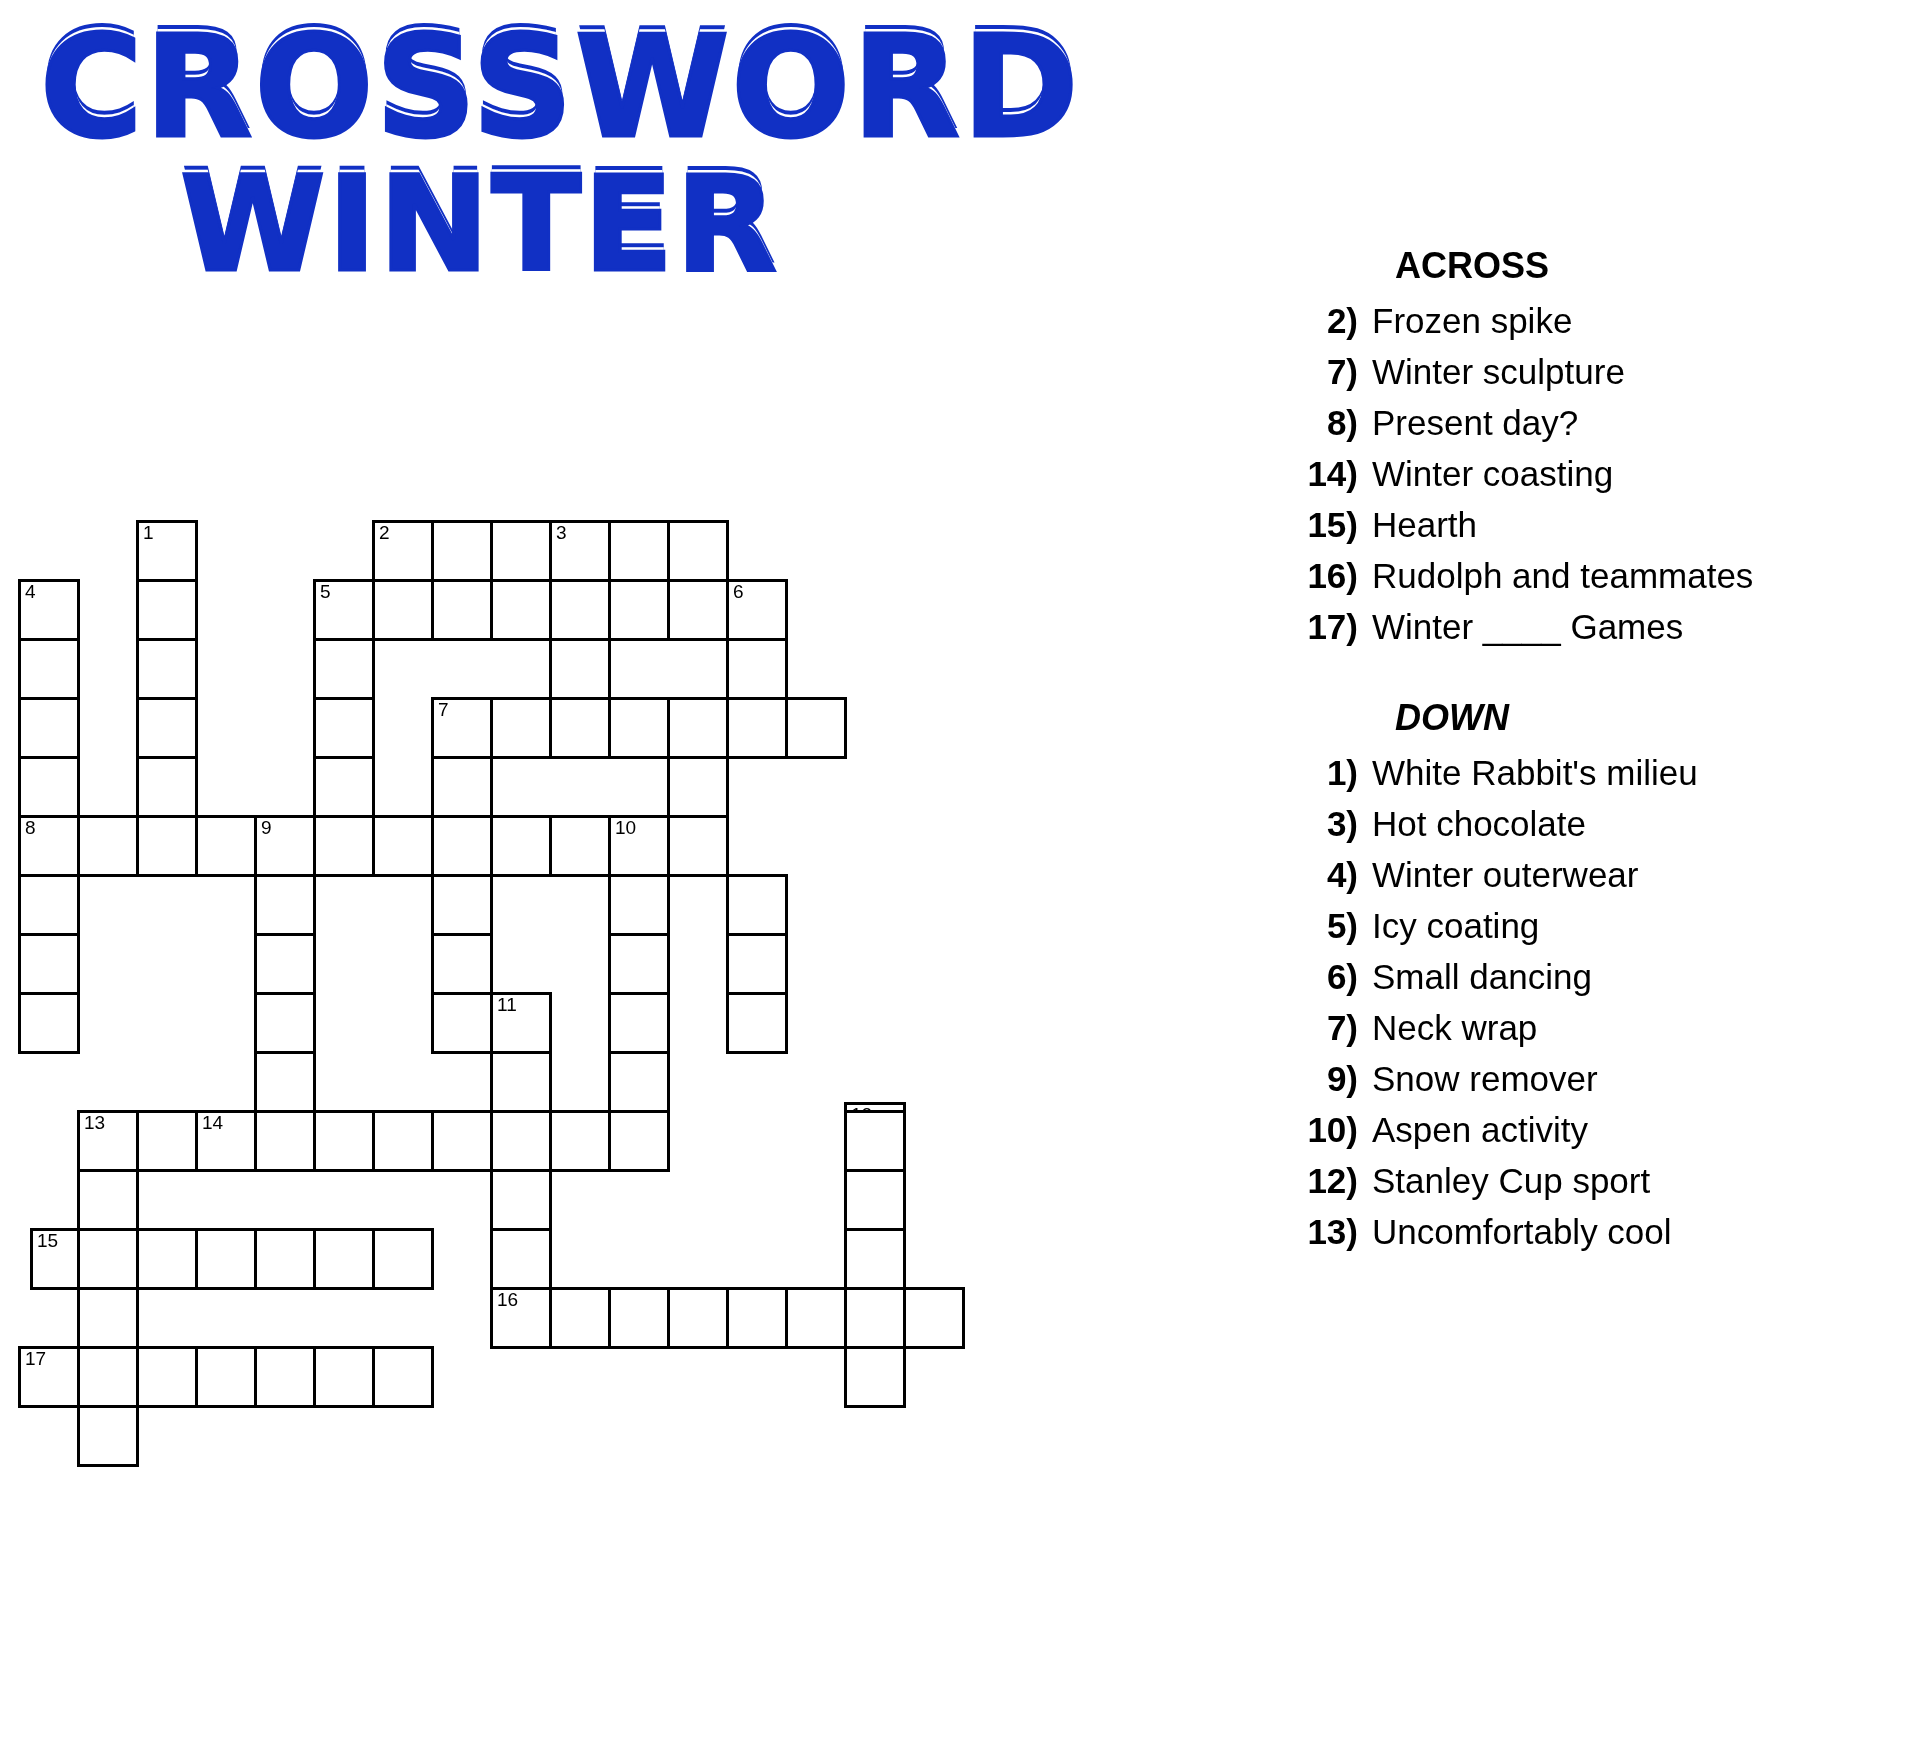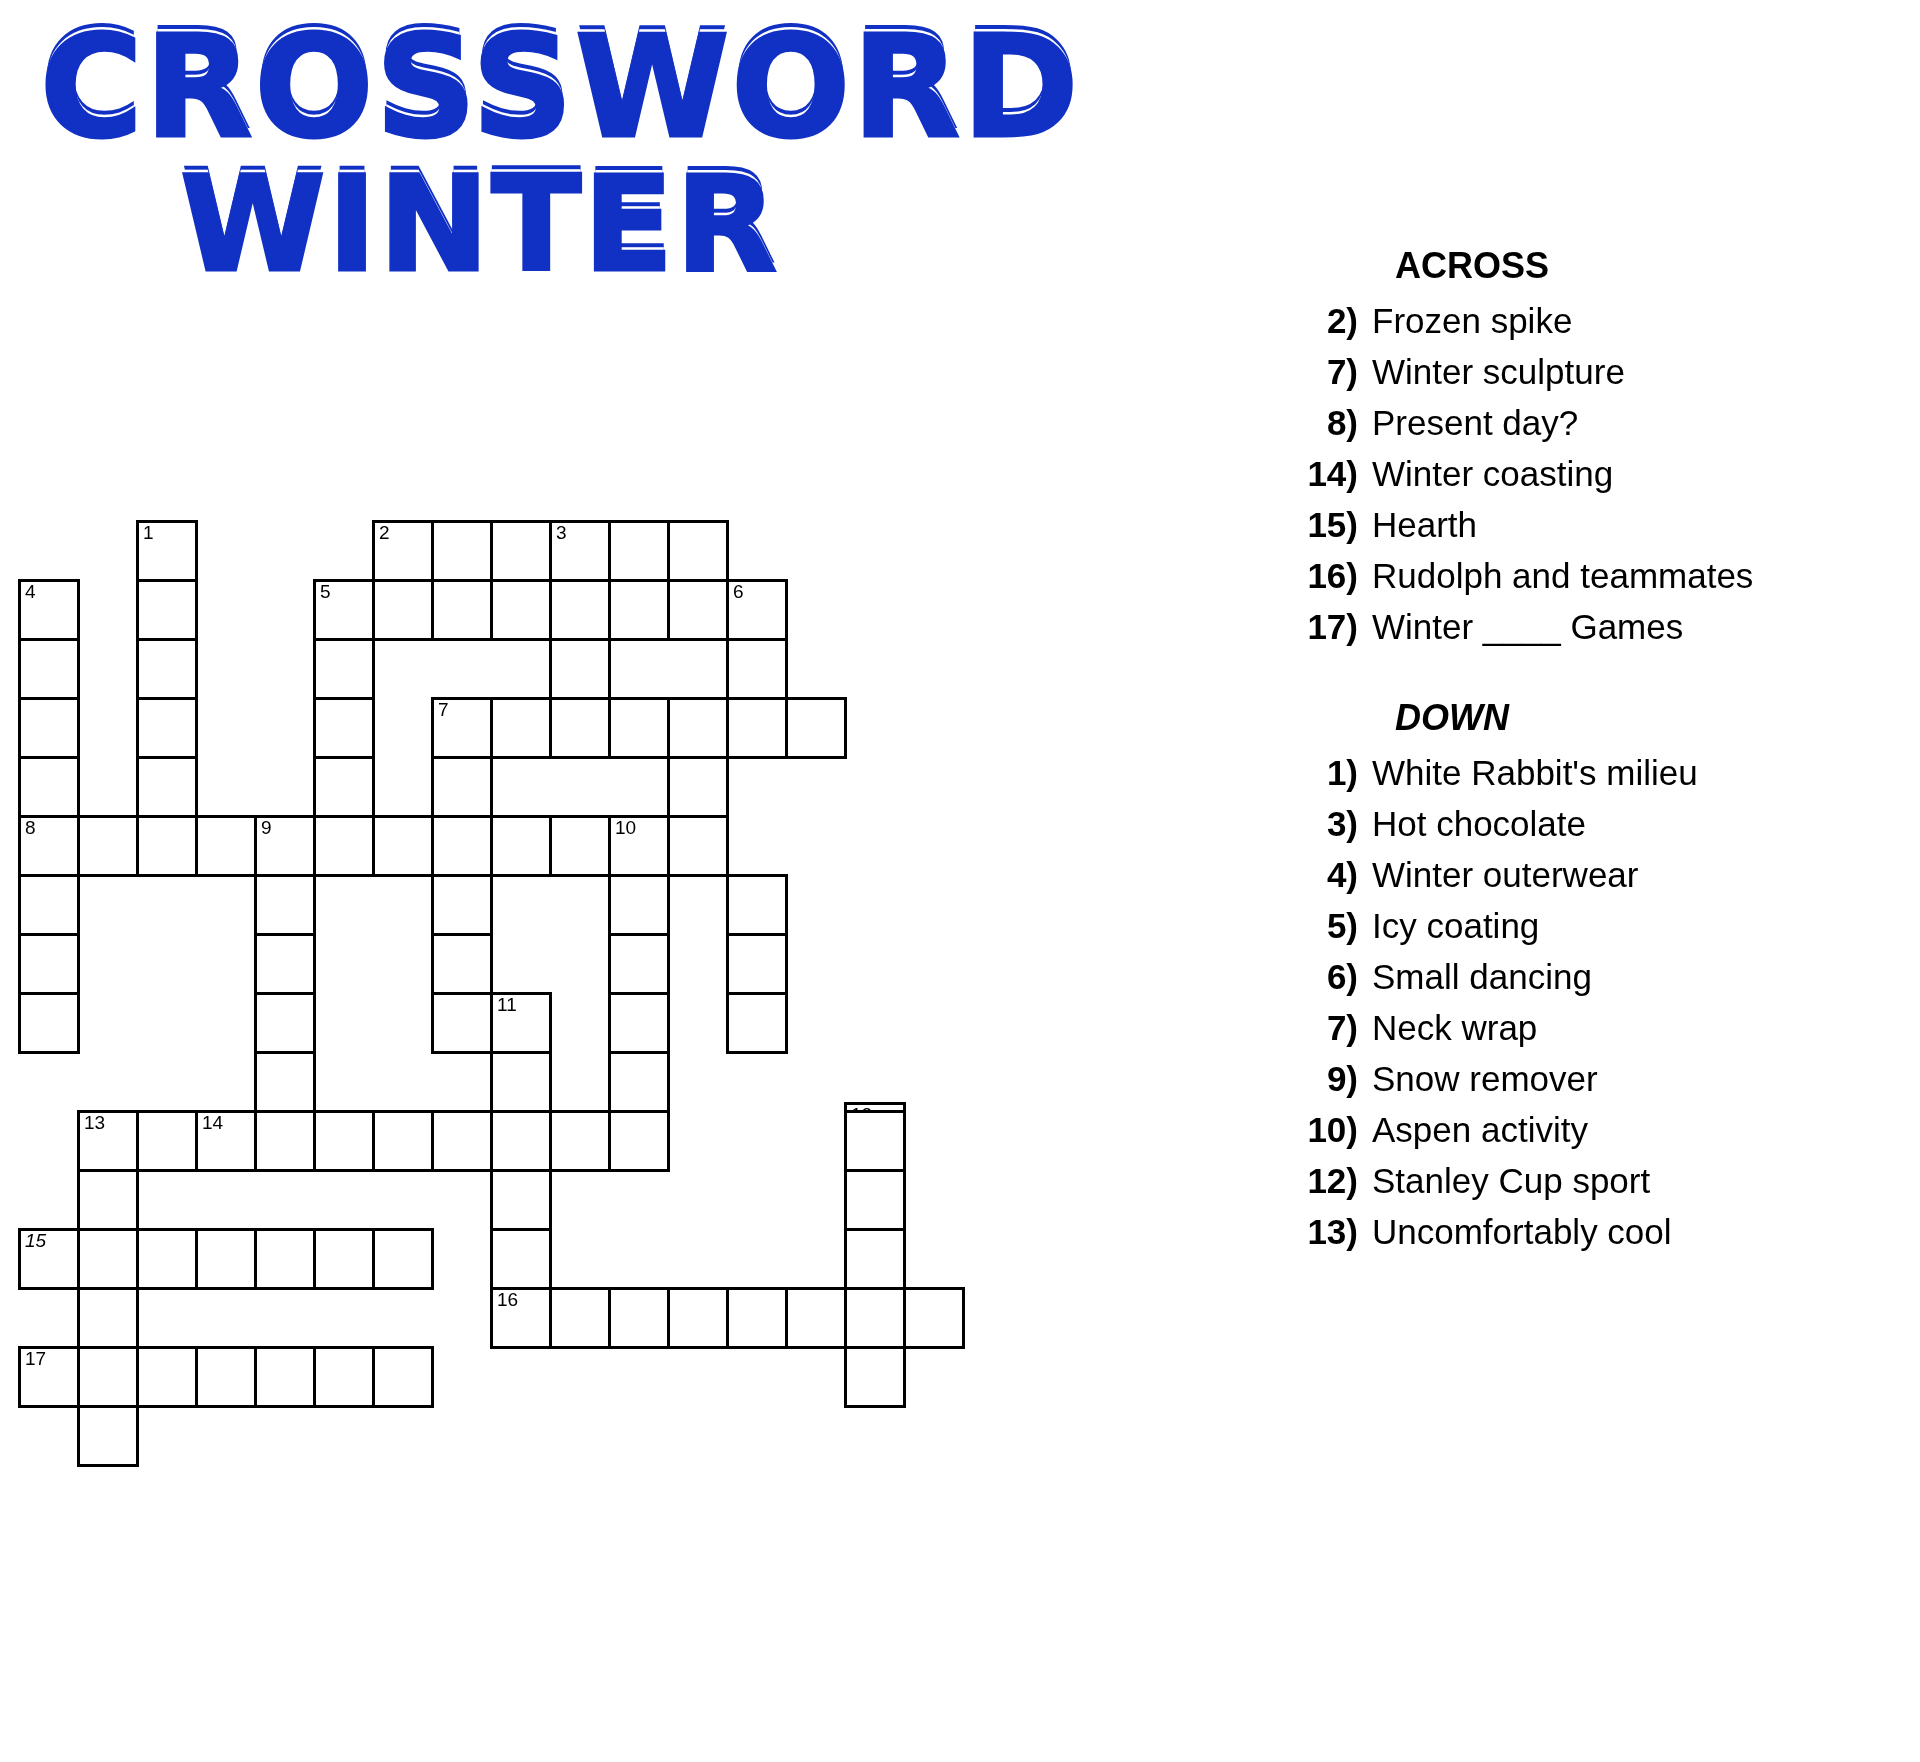--- a/index.html
+++ b/index.html
@@ -226,21 +226,21 @@
       <div class="cell" style="left: 295px; top: 590px;"></div>
       <div class="cell" style="left: 354px; top: 590px;"></div>
       <div class="cell" style="left: 413px; top: 590px;"></div>
       <div class="cell" style="left: 472px; top: 590px;"></div>
       <div class="cell" style="left: 531px; top: 590px;"></div>
       <div class="cell" style="left: 590px; top: 590px;"></div>
       <div class="cell" style="left: 826px; top: 590px;"></div>
       <div class="cell" style="left: 59px; top: 649px;"></div>
       <div class="cell" style="left: 472px; top: 649px;"></div>
       <div class="cell" style="left: 826px; top: 649px;"></div>
-      <div class="cell" style="left: 0px; top: 708px; font-style: italic;">
+      <div class="cell" style="left: 12px; top: 708px;">
         <span class="num">15</span>
       </div>
       <div class="cell" style="left: 59px; top: 708px;"></div>
       <div class="cell" style="left: 118px; top: 708px;"></div>
       <div class="cell" style="left: 177px; top: 708px;"></div>
       <div class="cell" style="left: 236px; top: 708px;"></div>
       <div class="cell" style="left: 295px; top: 708px;"></div>
       <div class="cell" style="left: 354px; top: 708px;"></div>
       <div class="cell" style="left: 472px; top: 708px;"></div>
       <div class="cell" style="left: 826px; top: 708px;"></div>

